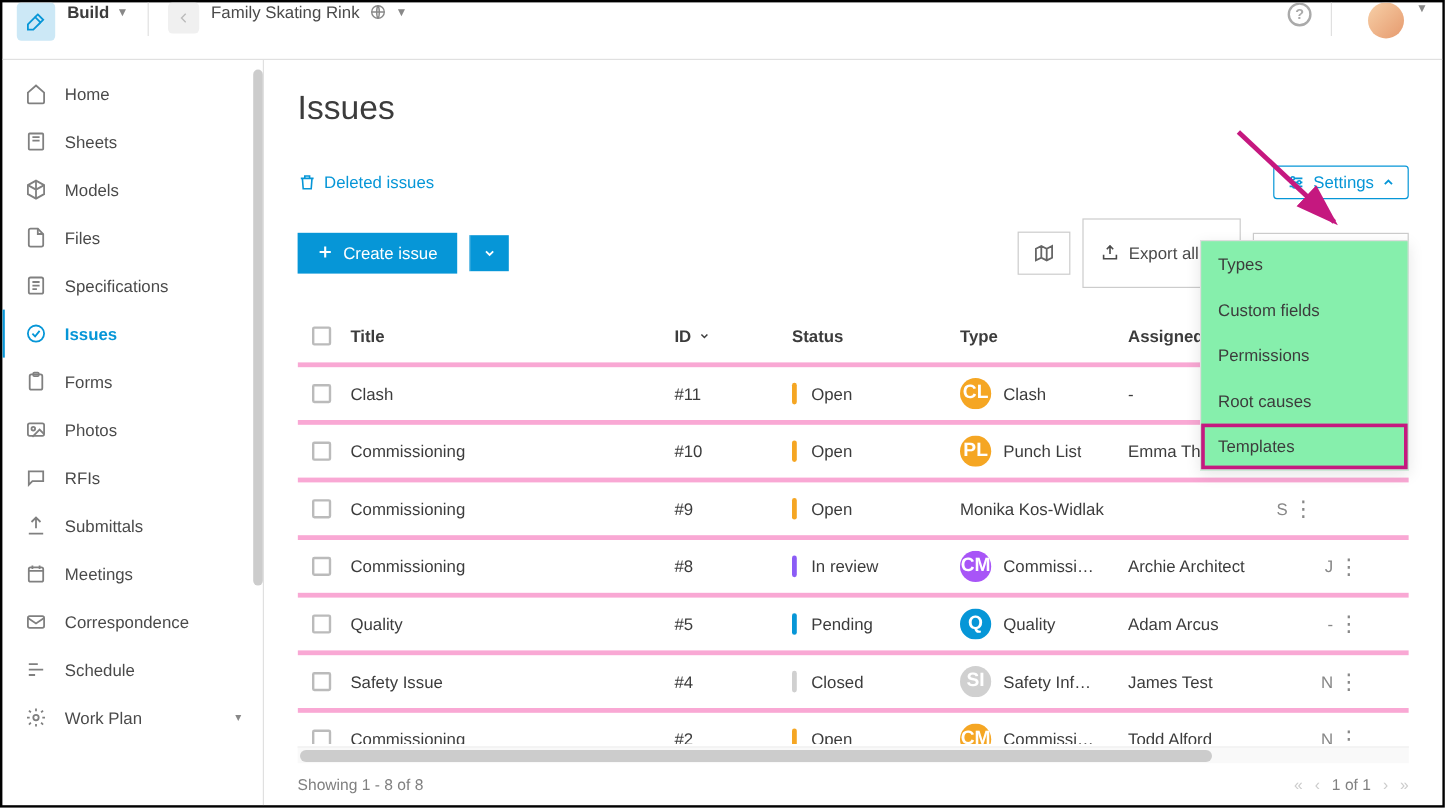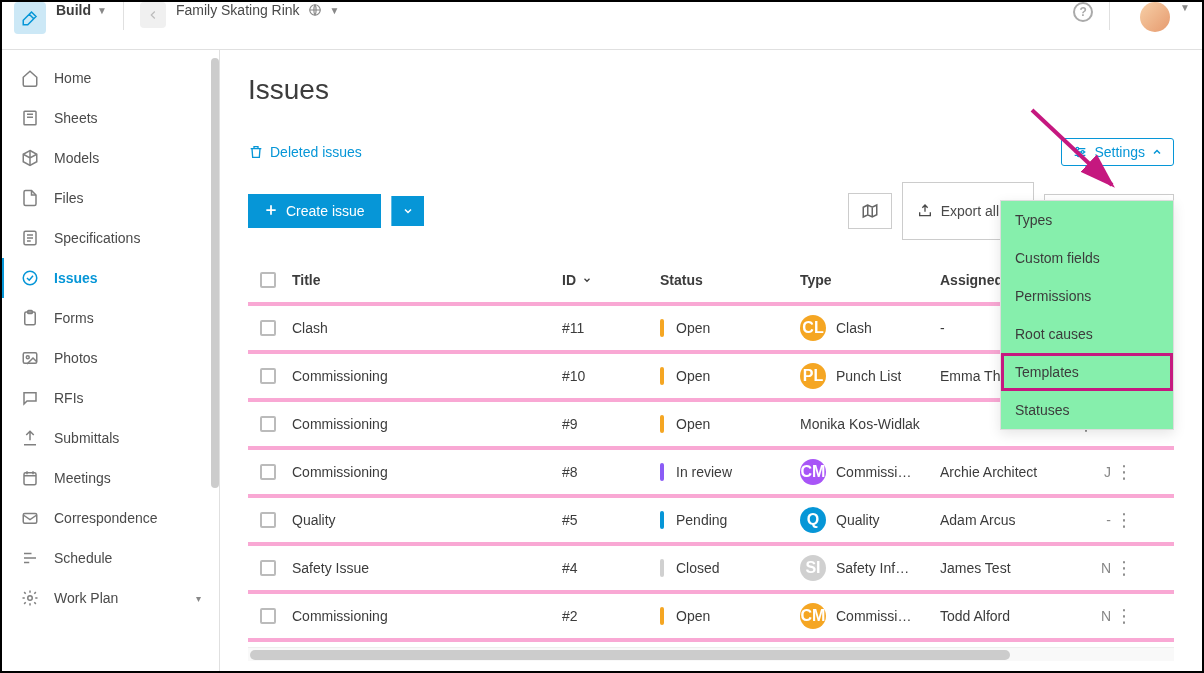--- a/index.html
+++ b/index.html
@@ -453,28 +453,37 @@
               <span class="dots">⋮</span>
             </div>
   </div>
         </div>
     </div>
 
     <div class="hscroll">
         <div class="hscroll-thumb"></div>
       </div>
 
+    <div class="footer">
+      <div>Showing 1 - 8 of 8</div>
+      <div class="pager">
+        <span class="disabled">«</span>
+        <span class="disabled">‹</span>
+        <span>1 of 1</span>
+        <span class="disabled">›</span>
+        <span class="disabled">»</span>
+      </div>
+    </div>
 
     <div class="dropdown">
       <div class="dropdown-item">Types</div>
       <div class="dropdown-item">Custom fields</div>
       <div class="dropdown-item">Permissions</div>
       <div class="dropdown-item">Root causes</div>
       <div class="dropdown-item highlighted">Templates</div>
-      <div class="dropdown-item">Statuses</div>
     </div>
 
     <svg class="arrow-svg" width="120" height="100">
       <defs>
           <marker id="ah" markerWidth="10" markerHeight="10" refX="8" refY="3" orient="auto">
             <path d="M0,0 L0,6 L9,3 z" fill="#c5187f"></path>
           </marker>
         </defs>
       <line x1="10" y1="10" x2="90" y2="85" stroke="#c5187f" stroke-width="4" marker-end="url(#ah)"></line>
     </svg>

